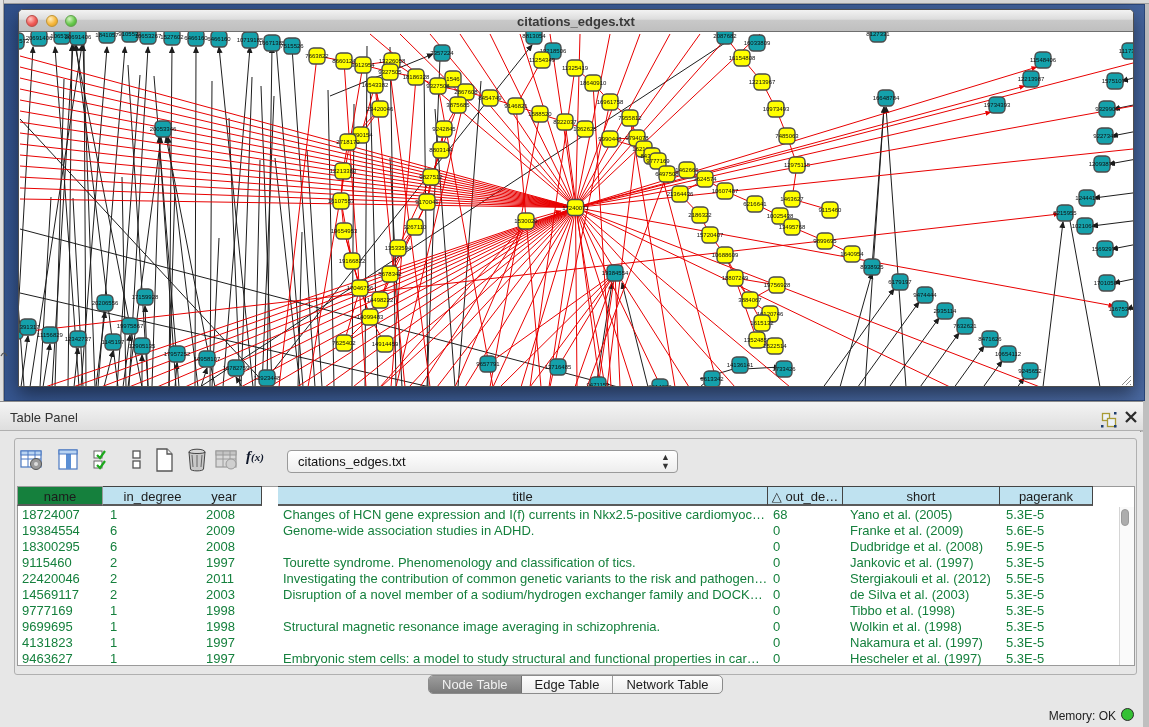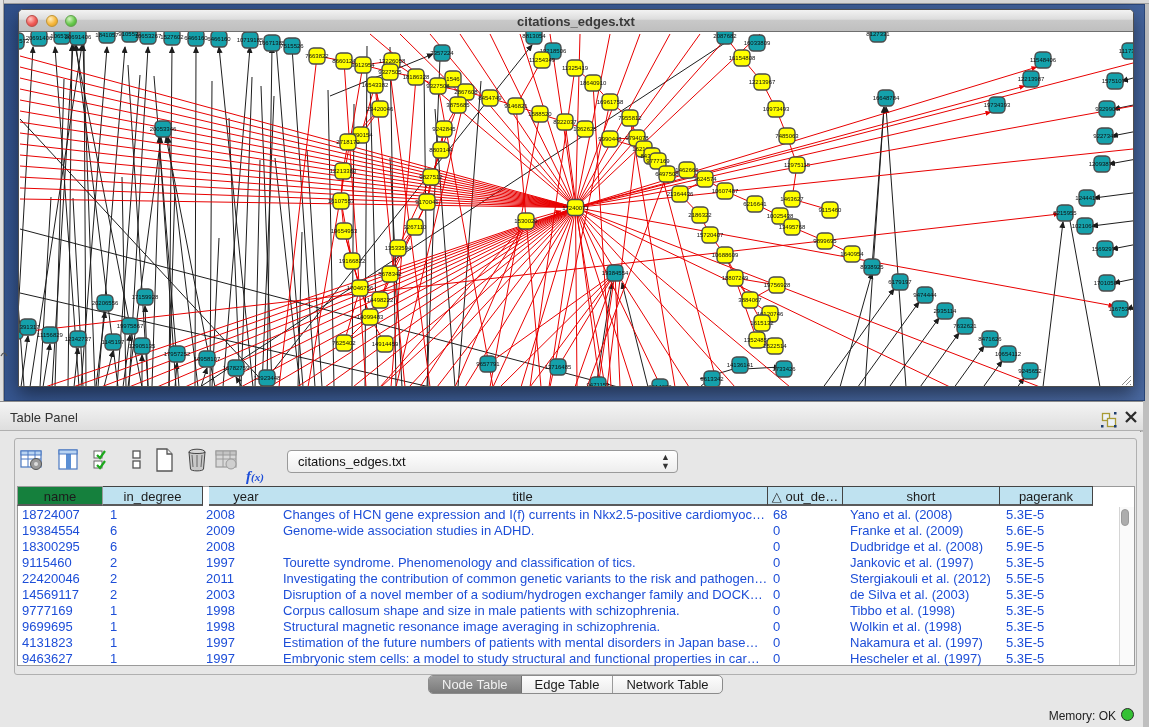--- a/index.html
+++ b/index.html
@@ -13,21 +13,21 @@
 #ttl{position:absolute;width:100%;text-align:center;top:4px;font-size:13px;font-weight:bold;color:#3a3a3a}
 #content{position:absolute;left:0px;top:22px;width:1114px;height:354px;background:#fff;overflow:hidden}
 #tphdr{position:absolute;left:0;top:401px;width:1143px;height:30px;background:linear-gradient(#f4f4f4,#dedede);border-bottom:1px solid #b0b0b0;border-top:1px solid #8d8d8d}
 #tphdr span{position:absolute;left:10px;top:8px;font-size:13px;color:#333}
 #panel{position:absolute;left:0;top:432px;width:1143px;height:295px;background:#e7e7e7}
 #sub{position:absolute;left:14px;top:6px;width:1123px;height:237px;border:1px solid #b0b0b0;border-radius:3px;background:#e7e7e7}
 #tbl{position:absolute;left:0px;top:0px;width:1149px;height:727px;pointer-events:none}
 .th{position:absolute;top:486px;height:20px;background:#bfe2f0;border-right:1px solid #444;border-top:1px solid #444;border-bottom:2px solid #5a5a5a;font-size:13px;color:#1c1c1c;text-align:center;line-height:19px}
 .th.gray{background:#15803d;border:1px solid #9a9a9a;border-bottom:2px solid #5a5a5a}
 #tblbg{position:absolute;left:17px;top:486px;width:1118px;height:180px;background:#fff;border:1px solid #9a9a9a}
-.trow{position:absolute;left:0;height:16px;width:1135px;font-size:13px;color:#1d4ed8}
+.trow{position:absolute;left:0;height:16px;width:1135px;font-size:13px;color:#15803d}
 .trow span{position:absolute;top:1px;white-space:nowrap}
 #vsb{position:absolute;left:1119px;top:507px;width:15px;height:158px;background:#fafafa;border-left:1px solid #d5d5d5}
 #vsbt{position:absolute;left:1121px;top:509px;width:8px;height:17px;background:#adadad;border-radius:6px;border:1px solid #9a9a9a}
 #tabs{position:absolute;left:428px;top:675px;height:19px;display:flex;border:1px solid #8b8b8b;border-radius:5px;overflow:hidden;background:linear-gradient(#fdfdfd,#ececec)}
 .tab{font-size:13px;line-height:18px;padding:0 13px;color:#1c1c1c;border-right:1px solid #9a9a9a}
 .tab.sel{background:linear-gradient(#9d9d9d,#7a7a7a);color:#f2f2f2;border-right:1px solid #6f6f6f}
 .tab:last-child{border-right:none}
 #mem{position:absolute;right:33px;top:709px;font-size:12px;color:#222}
 #memdot{position:absolute;right:15px;top:708px;width:13px;height:13px;border-radius:50%;background:#35c135;border:1.5px solid #2b2b2b}
 #dd{position:absolute;left:287px;top:18px;width:391px;height:23px;border:1px solid #9a9a9a;border-radius:4px;background:linear-gradient(#ffffff,#ededed);font-size:13px;color:#111;line-height:21px;padding-left:10px}
@@ -673,39 +673,39 @@
         <path d="M8,8l1,12M13,8l0,12M18,8l-1,12" stroke="#666" fill="none"></path>
       </svg>
 <svg class="ticon" style="left:214px" width="26" height="26" viewBox="0 0 26 26">
         <rect x="2" y="4" width="20" height="16" fill="#d9d9d9" stroke="#9a9a9a" stroke-width="1.2"></rect>
         <rect x="2" y="4" width="20" height="4" fill="#c4c4c4" stroke="#9a9a9a"></rect>
         <line x1="9" y1="4" x2="9" y2="20" stroke="#9a9a9a"></line>
         <line x1="16" y1="4" x2="16" y2="20" stroke="#9a9a9a"></line>
         <line x1="2" y1="12" x2="22" y2="12" stroke="#9a9a9a"></line>
         <circle cx="17" cy="17" r="5" fill="#cfcfcf" stroke="#9a9a9a"></circle>
       </svg>
-<div class="ticon" style="left:246px;top:36px;font-size:15px;font-style:italic;font-weight:bold;color:#1d4ed8;font-family:'Liberation Serif',serif">f<span style="font-size:11px">(x)</span></div>
+<div class="ticon" style="left:246px;top:16px;font-size:15px;font-style:italic;font-weight:bold;color:#0f172a;font-family:'Liberation Serif',serif">f<span style="font-size:11px">(x)</span></div>
   <div id="dd">citations_edges.txt<div class="arr">▲<br>▼</div></div>
 </div>
 <div id="tbl">
   <div id="tblbg"></div>
   <div class="th gray" style="left:17px;width:86px">name</div>
 <div class="th" style="left:103px;width:100px">in_degree</div>
-<div class="th" style="left:209px;width:75px">year</div>
+<div class="th" style="left:187px;width:75px">year</div>
 <div class="th" style="left:278px;width:490px">title</div>
 <div class="th" style="left:768px;width:75px">△ out_de…</div>
 <div class="th" style="left:843px;width:157px">short</div>
 <div class="th" style="left:1000px;width:93px">pagerank</div>
   <div class="trow" style="top:506px">
 <span style="left:22px">18724007</span>
 <span style="left:110px">1</span>
 <span style="left:206px">2008</span>
 <span style="left:283px">Changes of HCN gene expression and I(f) currents in Nkx2.5-positive cardiomyoc…</span>
 <span style="left:773px">68</span>
-<span style="left:850px">Yano et al. (2008)</span>
+<span style="left:850px">Yano et al. (2005)</span>
 <span style="left:1006px">5.3E-5</span>
 </div>
 <div class="trow" style="top:522px">
 <span style="left:22px">19384554</span>
 <span style="left:110px">6</span>
 <span style="left:206px">2009</span>
 <span style="left:283px">Genome-wide association studies in ADHD.</span>
 <span style="left:773px">0</span>
 <span style="left:850px">Franke et al. (2009)</span>
 <span style="left:1006px">5.6E-5</span>
@@ -742,39 +742,37 @@
 <span style="left:206px">2003</span>
 <span style="left:283px">Disruption of a novel member of a sodium/hydrogen exchanger family and DOCK…</span>
 <span style="left:773px">0</span>
 <span style="left:850px">de Silva et al. (2003)</span>
 <span style="left:1006px">5.3E-5</span>
 </div>
 <div class="trow" style="top:602px">
 <span style="left:22px">9777169</span>
 <span style="left:110px">1</span>
 <span style="left:206px">1998</span>
-<span style="left:283px">Corpus callosum shape and size in male patients with schizophrenia.</span>
 <span style="left:773px">0</span>
 <span style="left:850px">Tibbo et al. (1998)</span>
 <span style="left:1006px">5.3E-5</span>
 </div>
 <div class="trow" style="top:618px">
 <span style="left:22px">9699695</span>
 <span style="left:110px">1</span>
 <span style="left:206px">1998</span>
 <span style="left:283px">Structural magnetic resonance image averaging in schizophrenia.</span>
 <span style="left:773px">0</span>
 <span style="left:850px">Wolkin et al. (1998)</span>
 <span style="left:1006px">5.3E-5</span>
 </div>
 <div class="trow" style="top:634px">
 <span style="left:22px">4131823</span>
 <span style="left:110px">1</span>
 <span style="left:206px">1997</span>
-<span style="left:283px">Estimation of the future numbers of patients with mental disorders in Japan base…</span>
 <span style="left:773px">0</span>
 <span style="left:850px">Nakamura et al. (1997)</span>
 <span style="left:1006px">5.3E-5</span>
 </div>
 <div class="trow" style="top:650px">
 <span style="left:22px">9463627</span>
 <span style="left:110px">1</span>
 <span style="left:206px">1997</span>
 <span style="left:283px">Embryonic stem cells: a model to study structural and functional properties in car…</span>
 <span style="left:773px">0</span>

